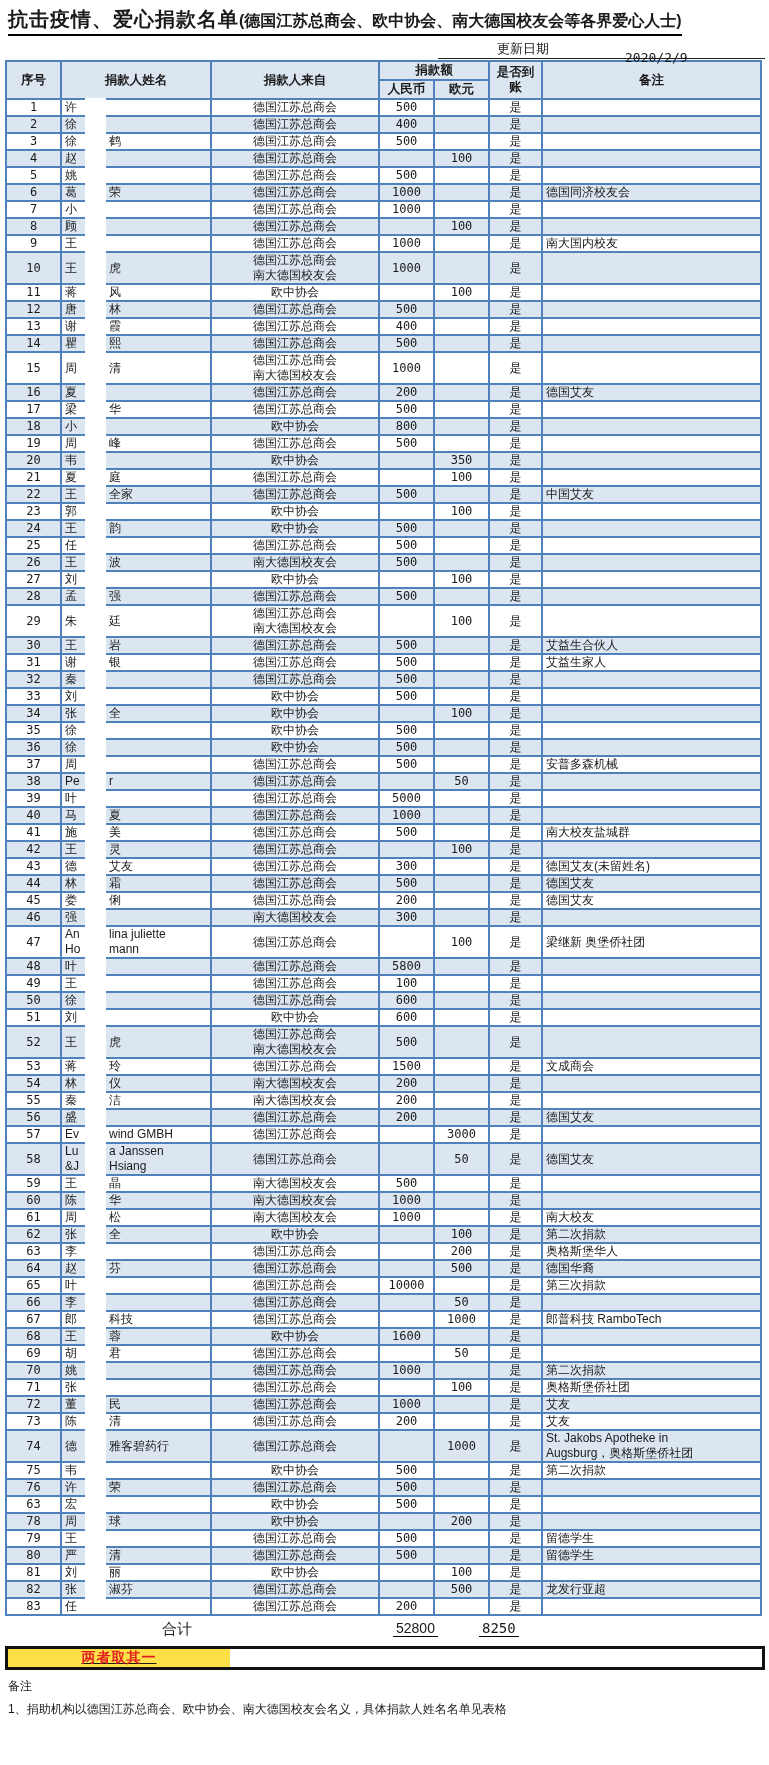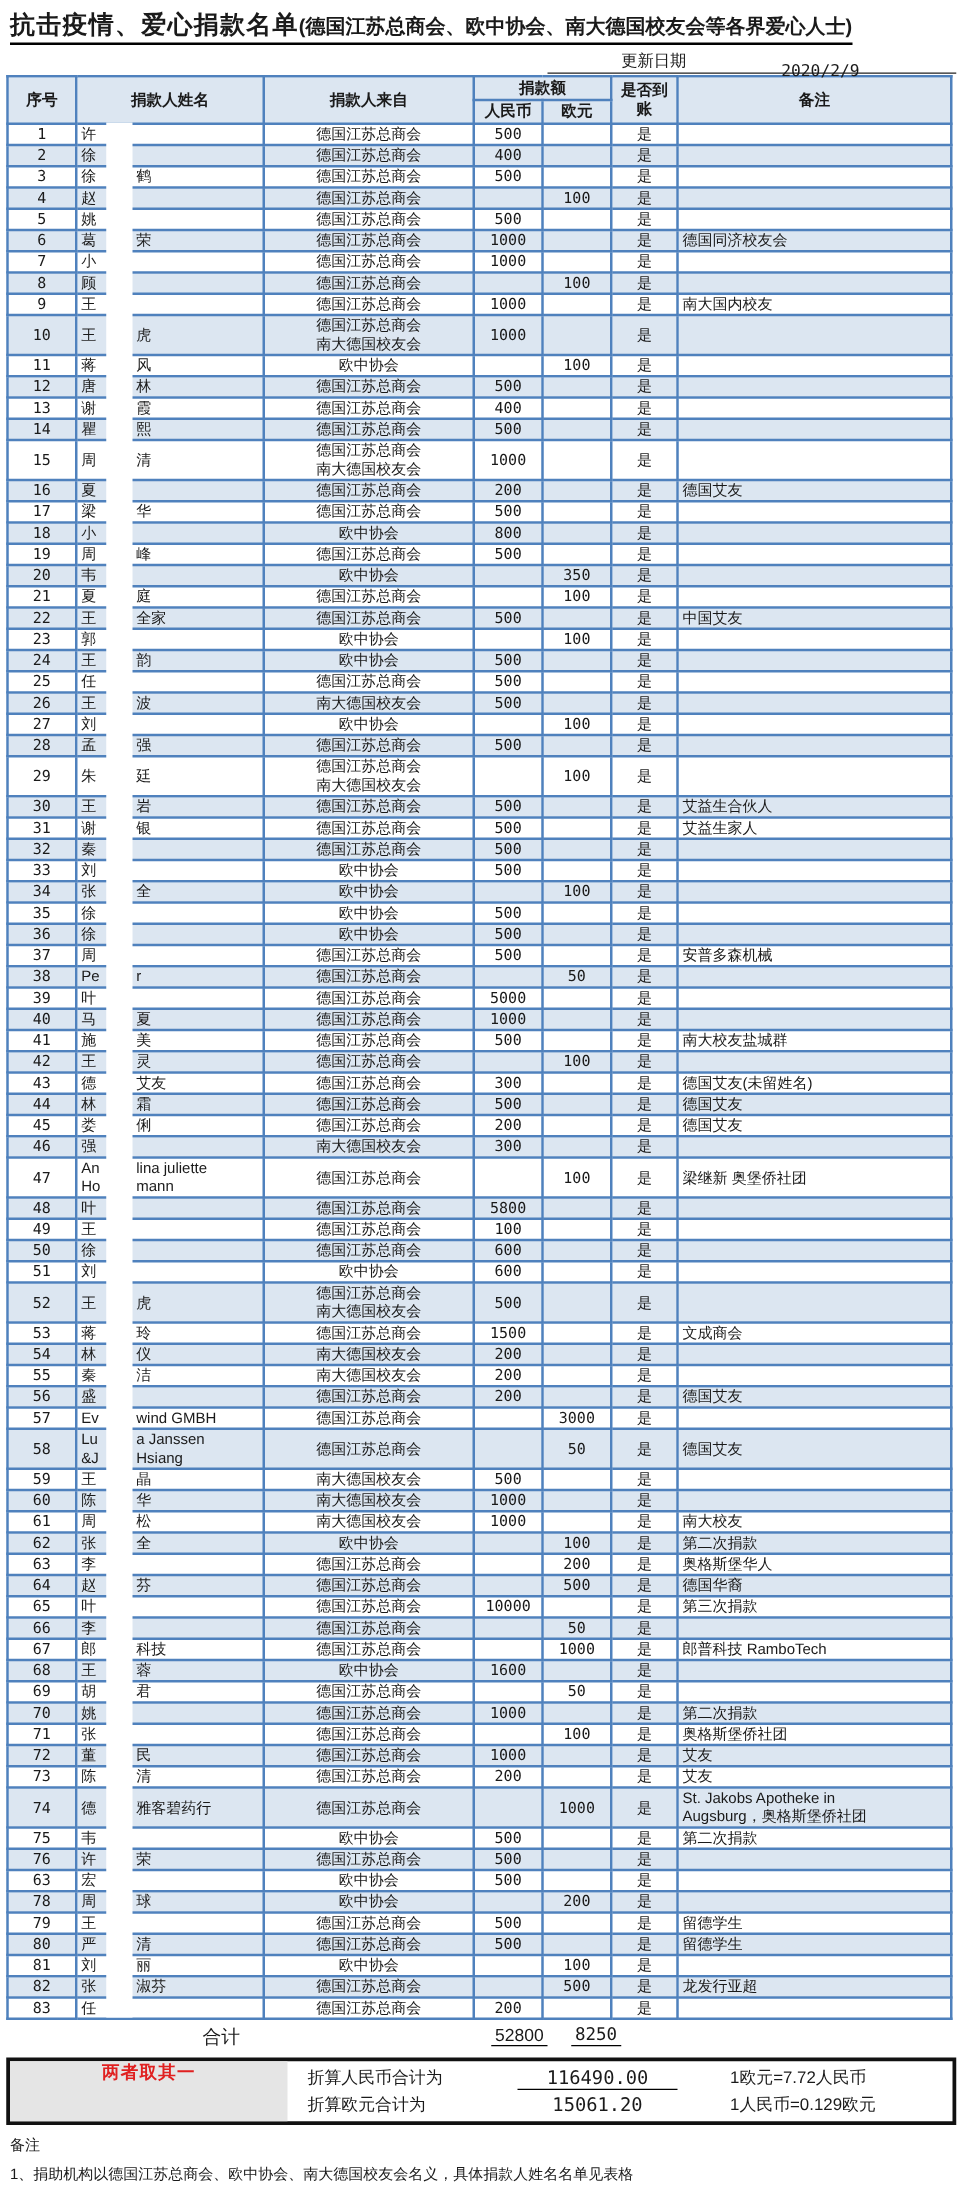--- a/index.html
+++ b/index.html
@@ -29,24 +29,24 @@
   td.c-note{text-align:left;white-space:pre-line;}
   .nl{display:inline-block;width:44px;}
   .nr{display:inline-block;}
   .recv-wrap{display:inline-block;width:42px;}
   
   .redact-band{position:absolute;left:85px;width:21px;background:#fff;z-index:5;}
   
   .totals{position:relative;height:26px;font-size:14px;}
   .totals .t-label{position:absolute;left:162px;top:4px;font-weight:normal;font-size:15px;}
   .totals .t-rmb{position:absolute;left:393px;top:4px;font-family:Liberation Sans, sans-serif;border-bottom:1.5px solid #000;padding:0 3px;}
-  .totals .t-eur{position:absolute;left:457px;top:4px;font-family:"DejaVu Sans Mono",monospace;border-bottom:1.5px solid #000;padding:0 3px;}
+  .totals .t-eur{position:absolute;left:479px;top:4px;font-family:"DejaVu Sans Mono",monospace;border-bottom:1.5px solid #000;padding:0 3px;}
   
   .summary-box{margin:4px 4px 0 5px;border:3px solid #111;display:flex;align-items:stretch;}
-  .choice-cell{width:222px;background:#e5e5e5;display:flex;align-items:flex-start;justify-content:center;}
+  .choice-cell{width:222px;background:#fde047;display:flex;align-items:flex-end;justify-content:center;text-decoration:underline;}
   .choice-text{color:#e02020;font-weight:bold;font-size:14px;letter-spacing:1px;}
   .conv-grid{flex:1;display:flex;flex-direction:column;padding:2px 0;}
   .conv-line{display:flex;align-items:center;height:22px;}
   .conv-label{width:168px;font-size:13.5px;text-align:left;padding-left:16px;}
   .conv-value{width:128px;text-align:center;font-size:15px;font-family:"DejaVu Sans Mono",monospace;}
   .conv-value.u{border-bottom:1.5px solid #000;}
   .conv-rate{flex:1;font-size:13.5px;padding-left:42px;}
   
   .footnotes{margin:8px 0 0 8px;font-size:12px;}
   .fn-title{margin-bottom:6px;}
@@ -1020,32 +1020,20 @@
   <div class="totals">
     <span class="t-label">合计</span>
     <span class="t-rmb">52800</span>
     <span class="t-eur">8250</span>
   </div>
 
   <div class="summary-box">
     <div class="choice-cell">
       <span class="choice-text">两者取其一</span>
     </div>
-    <div class="conv-grid">
-      <div class="conv-line">
-        <span class="conv-label">折算人民币合计为</span>
-        <span class="conv-value u">116490.00</span>
-        <span class="conv-rate">1欧元=7.72人民币</span>
-      </div>
-      <div class="conv-line">
-        <span class="conv-label">折算欧元合计为</span>
-        <span class="conv-value">15061.20</span>
-        <span class="conv-rate">1人民币=0.129欧元</span>
-      </div>
-    </div>
   </div>
 
   <div class="footnotes">
     <div class="fn-title">备注</div>
     <div class="fn-line">1、捐助机构以德国江苏总商会、欧中协会、南大德国校友会名义，具体捐款人姓名名单见表格</div>
   </div>
 
 </div>
 
 </body></html>

